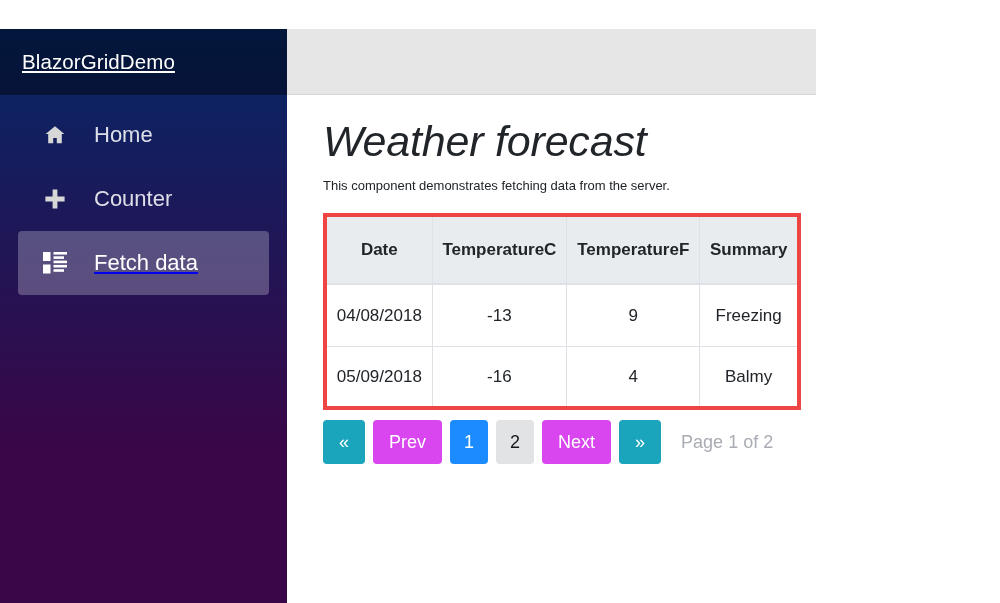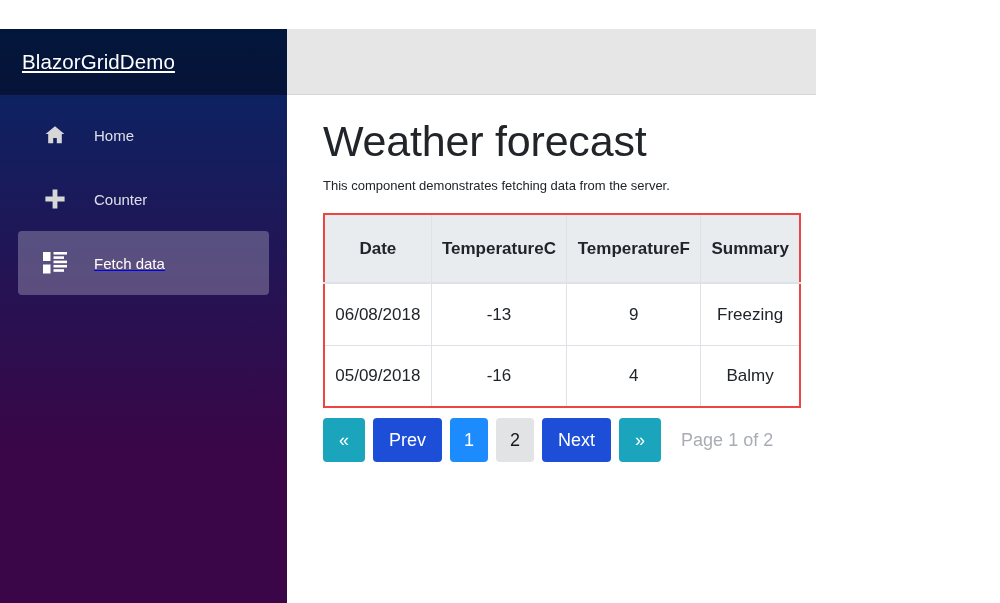--- a/index.html
+++ b/index.html
@@ -85,21 +85,21 @@
     margin-right: 26px;
     display: inline-flex;
     align-items: center;
     justify-content: center;
     color: #d7d7d7;
   }
   .nav-item.active .nav-icon { color: #ffffff; }
   .nav-icon svg { display: block; }
 
   .nav-label {
-    font-size: 15px;
+    font-size: 22px;
     line-height: 1;
     white-space: nowrap;
   }
 
   
   .main {
     flex: 1 1 auto;
     height: 603px;
     display: flex;
     flex-direction: column;
@@ -120,36 +120,37 @@
     overflow: hidden;
   }
 
   .page-title {
     font-size: 43px;
     font-weight: normal;
     color: #212529;
     margin: 0 0 12px 0;
     line-height: 1.12;
     letter-spacing: -0.2px;
+    font-style: italic;
   }
 
   .page-subtitle {
     font-size: 13px;
     color: #212529;
     margin: 0 0 18px 0;
     line-height: 1.4;
   }
 
   
   .grid-wrap { display: inline-block; }
 
   table.grid {
     border-collapse: collapse;
     table-layout: fixed;
-    border: 2px solid #ef4444;
+    border: 4px solid #ef4444;
     background: #ffffff;
   }
 
   table.grid th,
   table.grid td {
     border: 1px solid #dee2e6;
     text-align: center;
     vertical-align: middle;
     font-size: 17px;
     color: #212529;
@@ -193,21 +194,21 @@
     font-family: "Liberation Sans", sans-serif;
     line-height: 1;
     cursor: pointer;
     display: inline-flex;
     align-items: center;
     justify-content: center;
     white-space: nowrap;
   }
 
   .pg-info   { background-color: #1aa5bd; color: #ffffff; padding: 0 16px; }
-  .pg-sec    { background-color: #1d4ed8; color: #ffffff; padding: 0 16px; }
+  .pg-sec    { background-color: #d946ef; color: #ffffff; padding: 0 16px; }
   .pg-active { background-color: #1b8bfd; color: #ffffff; padding: 0 14px; }
   .pg-light  { background-color: #e2e3e5; color: #16181b; padding: 0 14px; }
 
   .pg-status {
     margin-left: 12px;
     font-size: 18px;
     color: #a9adb3;
     line-height: 1;
     white-space: nowrap;
   }
@@ -289,21 +290,21 @@
           <thead>
             <tr>
               <th>Date</th>
               <th>TemperatureC</th>
               <th>TemperatureF</th>
               <th>Summary</th>
             </tr>
           </thead>
           <tbody>
             <tr>
-              <td>06/08/2018</td>
+              <td>04/08/2018</td>
               <td>-13</td>
               <td>9</td>
               <td>Freezing</td>
             </tr>
             <tr>
               <td>05/09/2018</td>
               <td>-16</td>
               <td>4</td>
               <td>Balmy</td>
             </tr>

